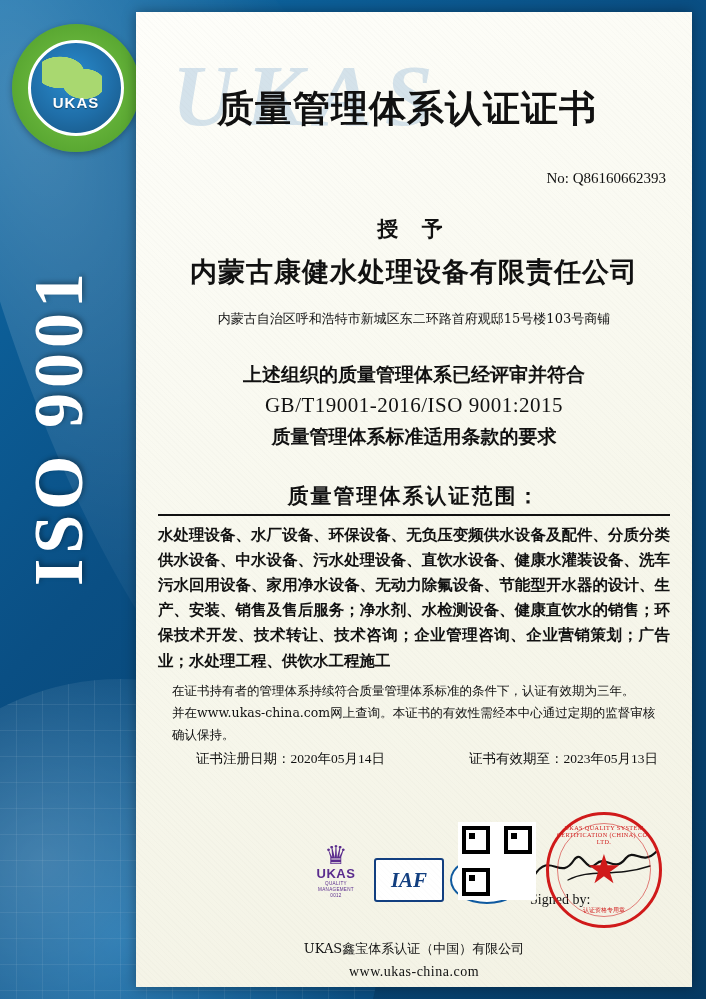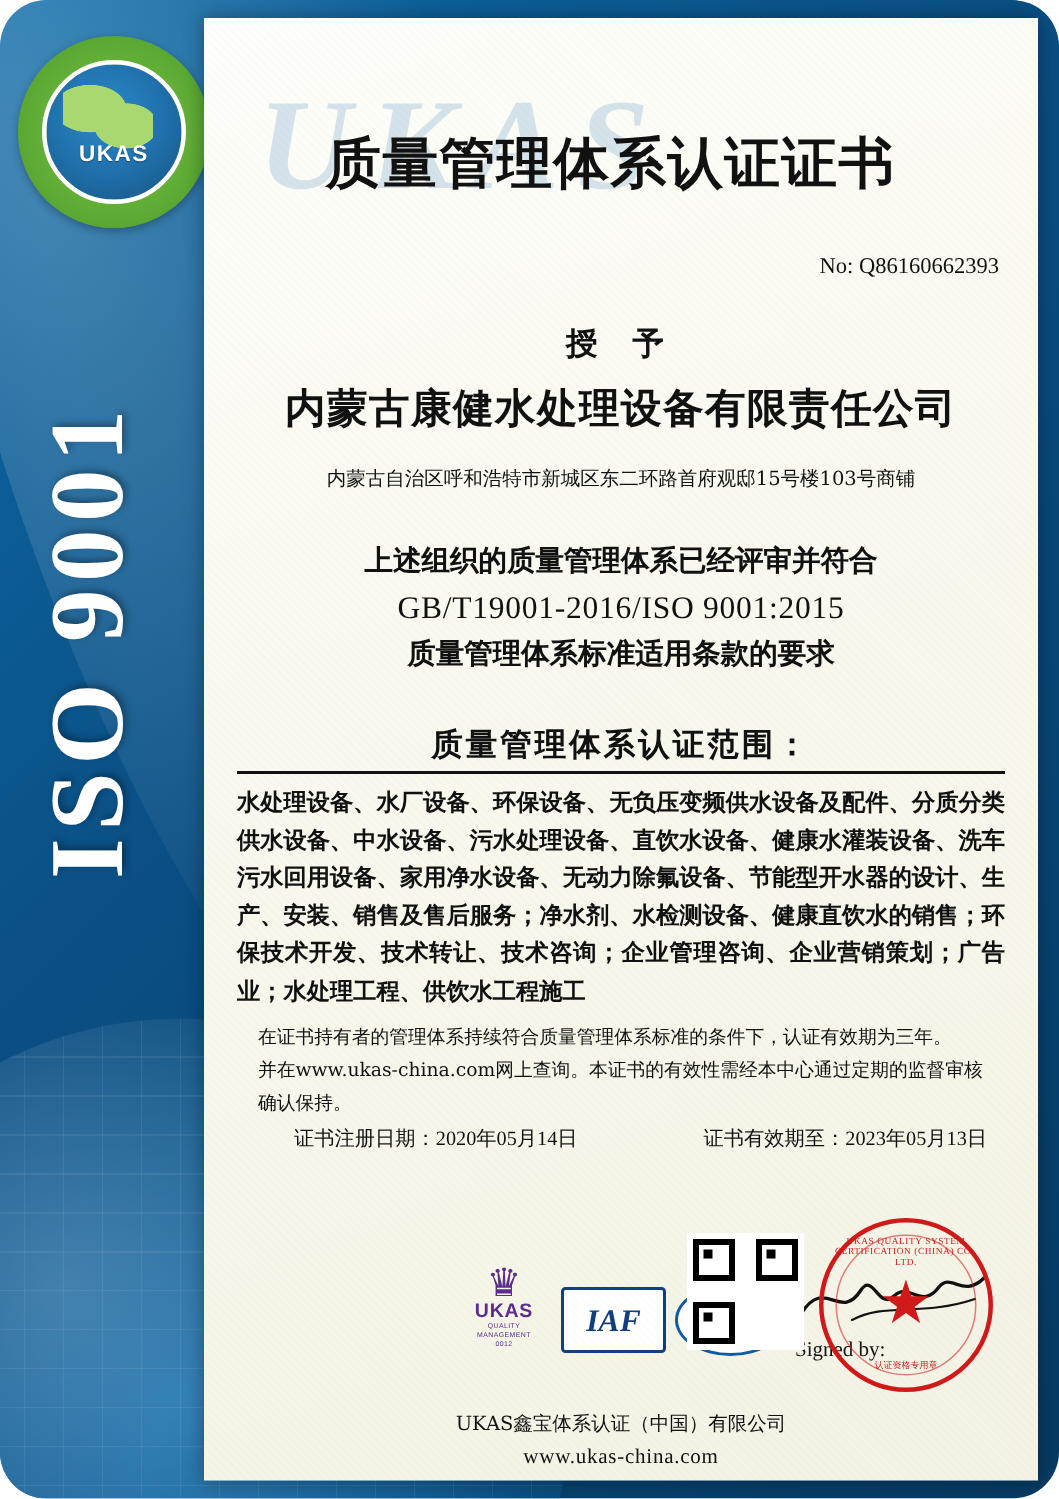--- a/index.html
+++ b/index.html
@@ -10,21 +10,20 @@
   body {
     font-family: "Liberation Sans", sans-serif;
   }
   #certificate {
     position: relative;
     width: 706px;
     height: 999px;
     overflow: hidden;
     background: #0a5a96;
     background: linear-gradient(135deg, #0e6ba8 0%, #0a4f84 40%, #063a63 100%);
-    border-radius: 31px;
   }
   
   .bg-globe {
     position: absolute;
     left: -140px;
     bottom: -200px;
     width: 520px;
     height: 520px;
     border-radius: 50%;
     background:

